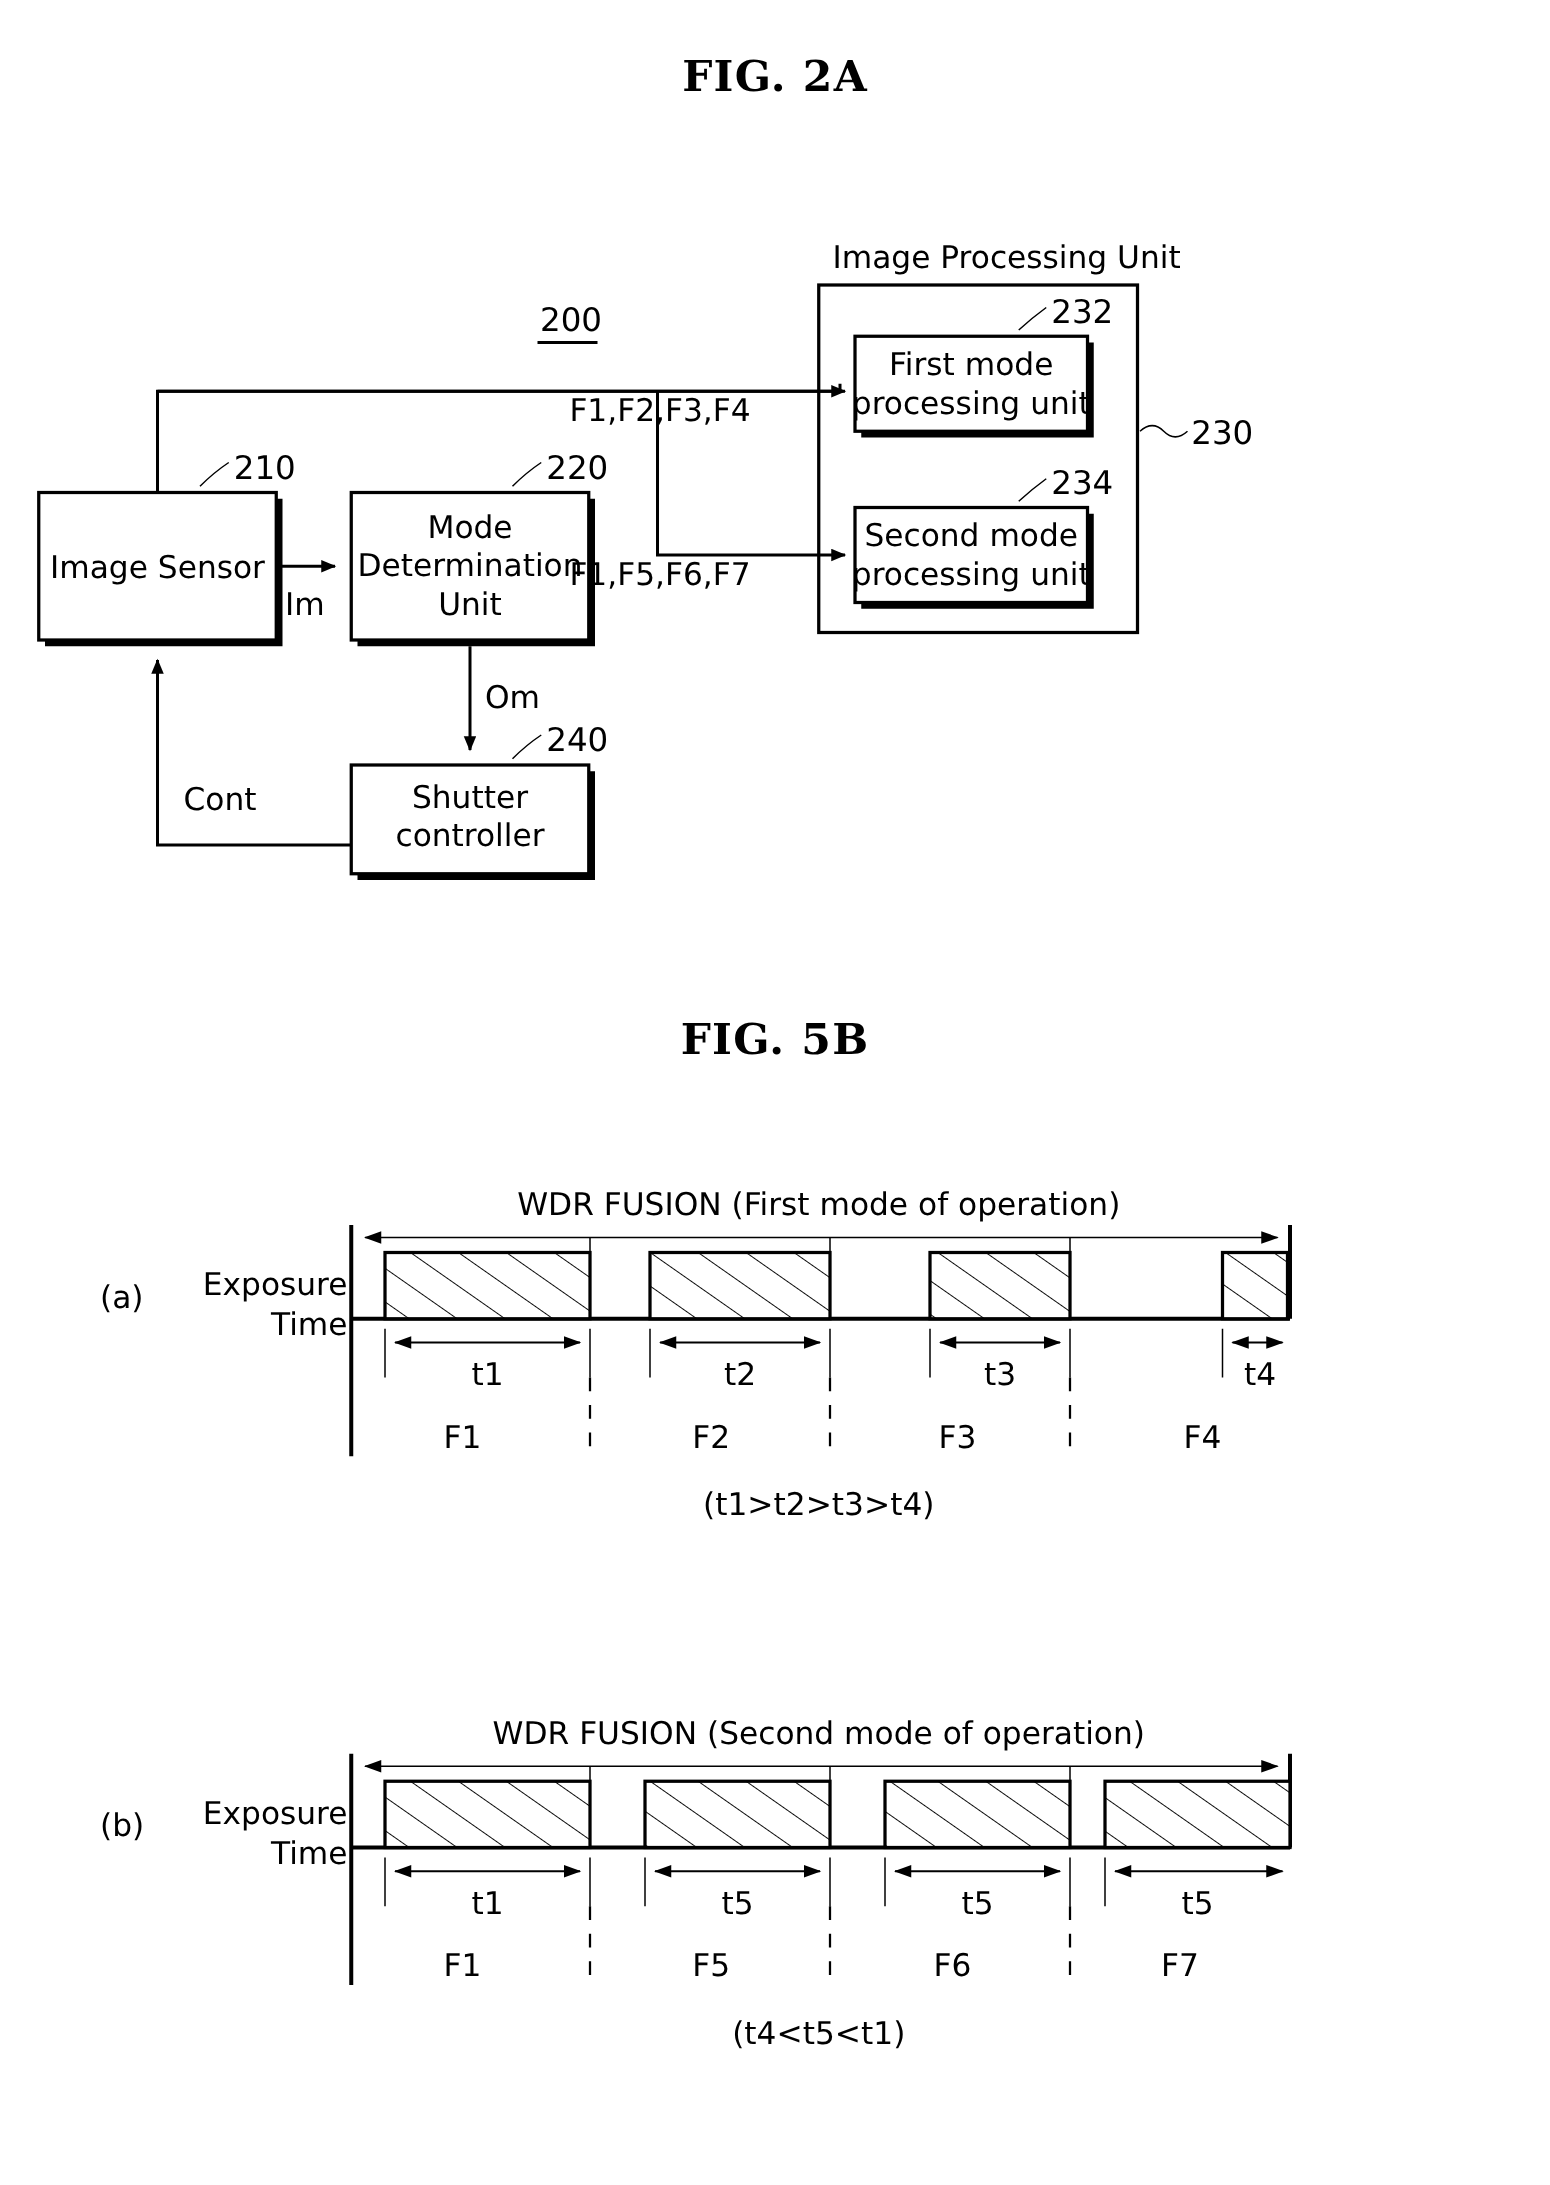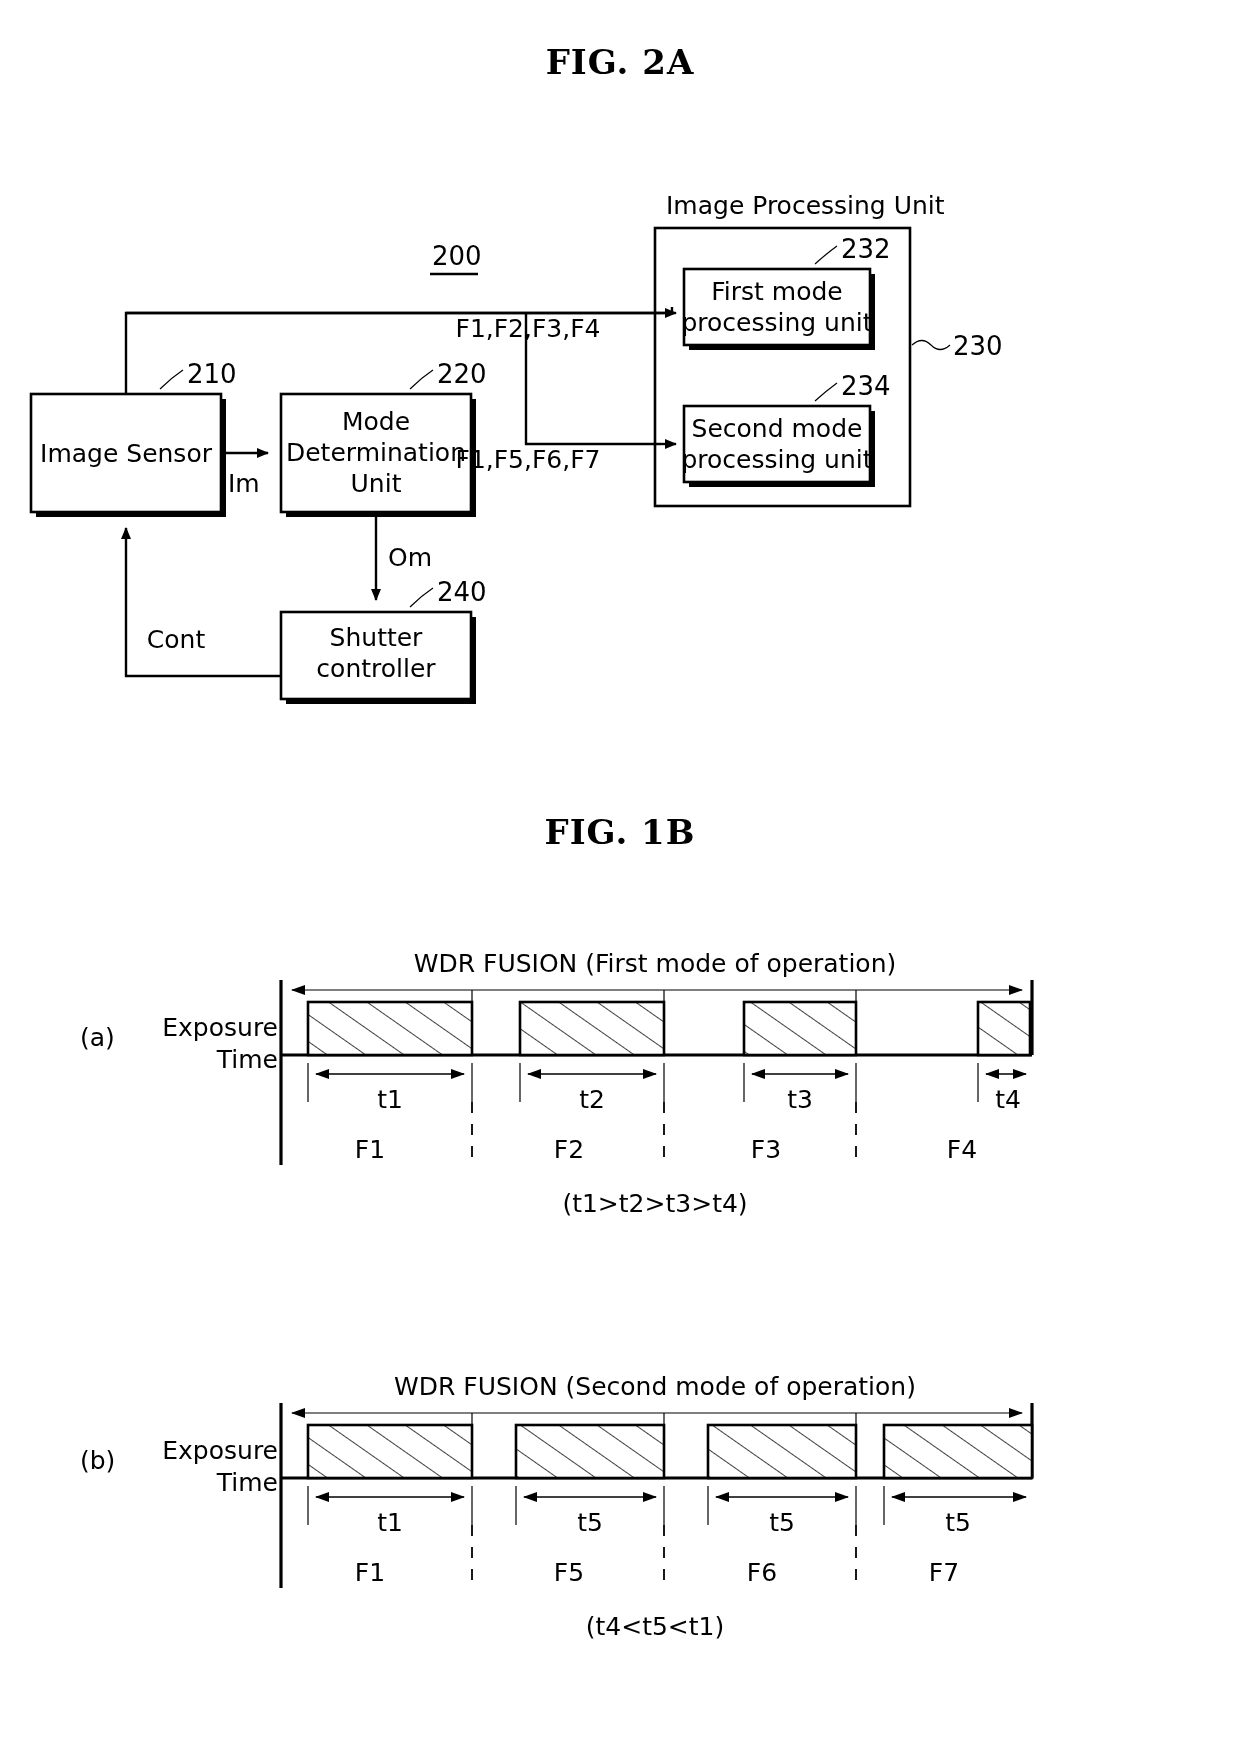--- a/index.html
+++ b/index.html
@@ -123,21 +123,21 @@
     <text class="sig" x="528" y="337" text-anchor="middle">F1,F2,F3,F4</text>
   </g>
 
   <g>
     <path class="wire" d="M526,313 L526,444 L660,444"></path>
     <line class="wire" x1="660" y1="444" x2="676" y2="444" marker-end="url(#arrH)"></line>
     <text class="sig" x="528" y="468" text-anchor="middle">F1,F5,F6,F7</text>
   </g>
 </svg>
 
-<div class="fig-title" id="fig2b-title">FIG. 1B</div>
+<div class="fig-title" id="fig2b-title">FIG. 5B</div>
 
 <svg id="svg2b" width="1240" height="900" viewBox="0 0 1240 900" style="top:880px;">
   <defs>
     <marker id="arrR" markerWidth="15" markerHeight="13" refX="13" refY="5" orient="auto" markerUnits="userSpaceOnUse">
       <path d="M0,0 L14,5 L0,10 z" fill="#000"></path>
     </marker>
     <marker id="arrL" markerWidth="15" markerHeight="13" refX="1" refY="5" orient="auto" markerUnits="userSpaceOnUse">
       <path d="M14,0 L0,5 L14,10 z" fill="#000"></path>
     </marker>
     <pattern id="hatch" width="22" height="22" patternUnits="userSpaceOnUse" patternTransform="rotate(-55)">

